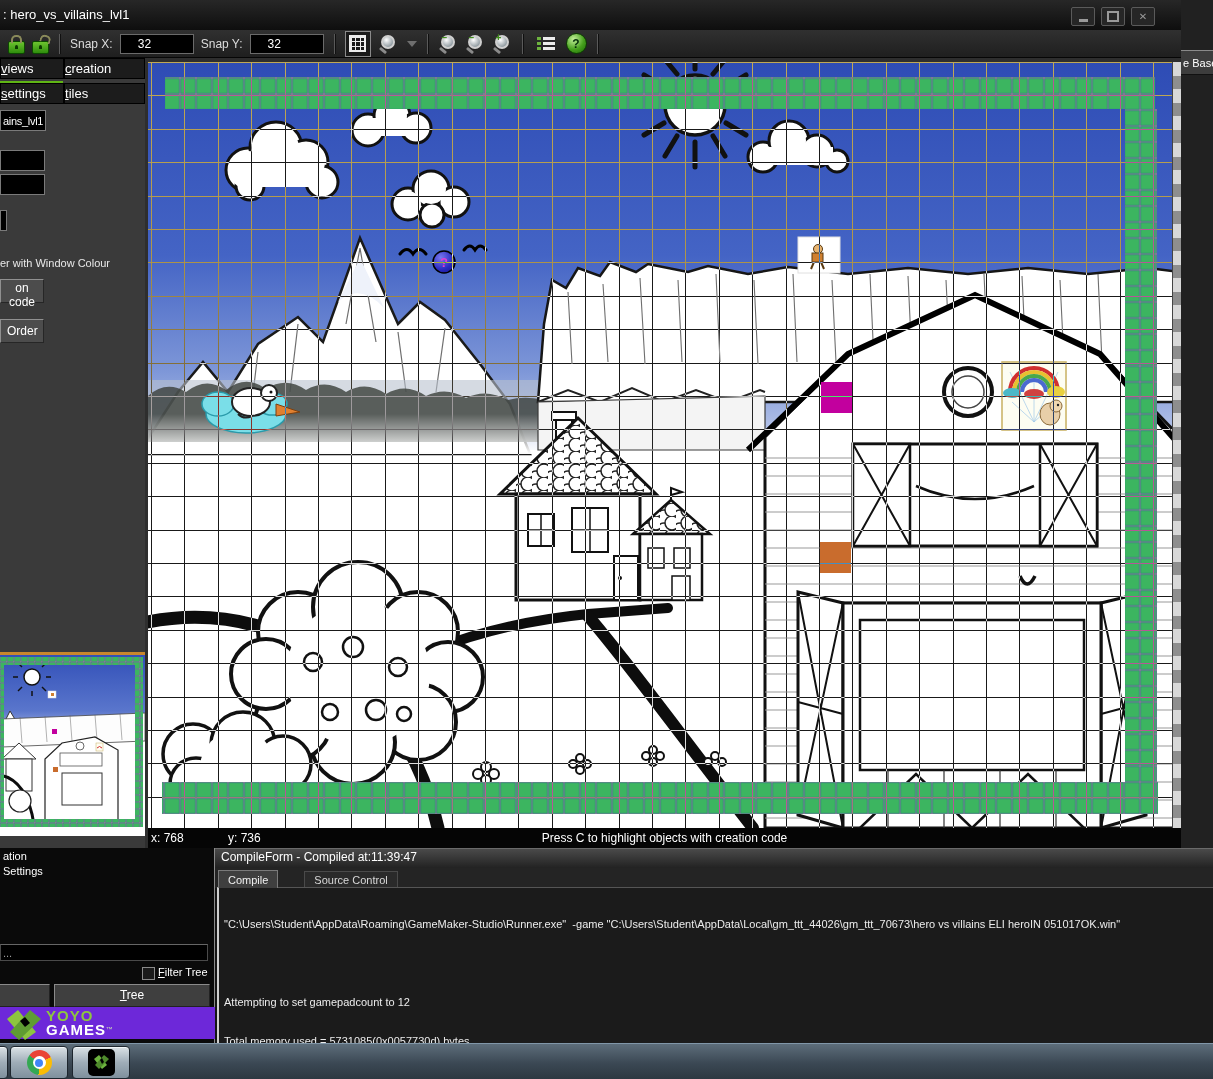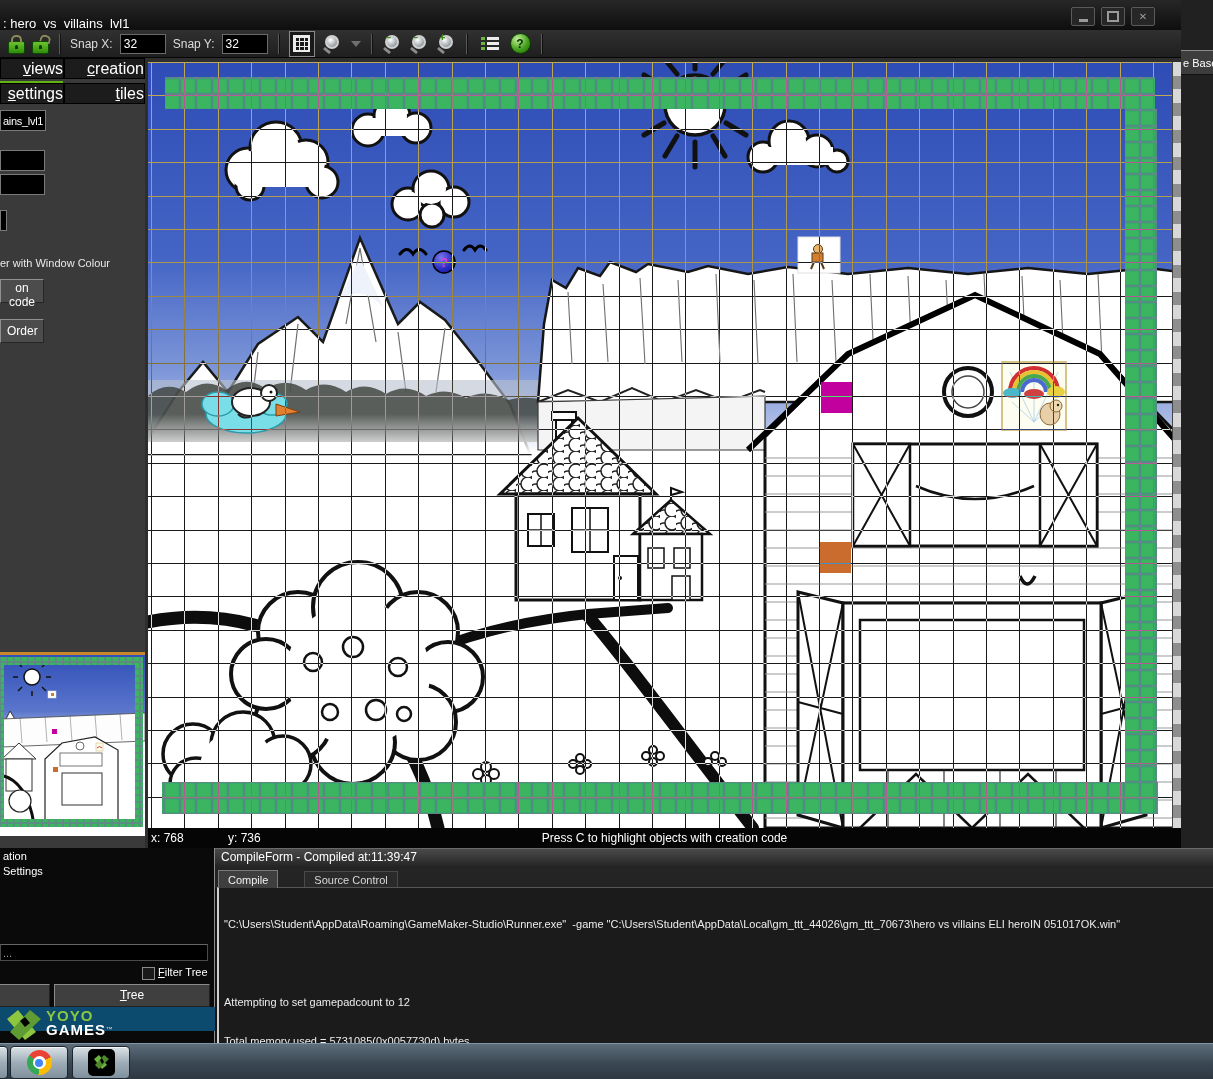--- a/index.html
+++ b/index.html
@@ -1,46 +1,46 @@
 <!DOCTYPE html>
 <html><head>
 <meta charset="utf-8">
 <style>
   html,body{margin:0;padding:0;background:#1e1e1e;}
   body{width:1213px;height:1079px;overflow:hidden;font-family:"Liberation Sans",sans-serif;}
   .screen{position:relative;width:1213px;height:1079px;background:#1e1e1e;overflow:hidden;}
   
   .room{position:absolute;left:0;top:0;width:1181px;height:848px;background:#2e2e2e;}
   .titlebar{position:absolute;left:0;top:0;width:100%;height:30px;background:linear-gradient(#272727,#0e0e0e);border-bottom:1px solid #000;}
-  .title{position:absolute;left:3px;top:7px;color:#fff;font-size:13px;white-space:nowrap;margin-top:9px;}
+  .title{position:absolute;left:3px;top:7px;color:#fff;font-size:13px;white-space:nowrap;}
   .winbtns{position:absolute;right:26px;top:7px;display:flex;gap:6px;}
   .wbtn{width:22px;height:17px;background:#262626;border:1px solid #5a5a5a;border-radius:2px;color:#9a9a9a;font-size:10px;display:flex;align-items:center;justify-content:center;}
   .glyph-min{width:9px;height:3px;background:#9a9a9a;margin-top:7px;}
   .glyph-max{width:8px;height:7px;border:2px solid #9a9a9a;}
   .toolbar{position:absolute;left:0;top:30px;width:100%;height:28px;background:linear-gradient(#303030,#1f1f1f);border-bottom:1px solid #060606;display:flex;align-items:center;gap:7px;padding-left:8px;box-sizing:border-box;}
   .sep{width:1px;height:20px;background:#5a5a5a;box-shadow:1px 0 0 #101010;margin:0 3px;}
   .snap-label{color:#ddd;font-size:12px;}
-  .snap-input{width:38px;height:18px;background:#000;border:1px solid #6a6a6a;color:#fff;font-size:12px;padding:0 3px;font-family:"Liberation Sans",sans-serif;}
+  .snap-input{width:38px;height:18px;background:#000;border:1px solid #6a6a6a;color:#fff;font-size:12px;padding:0 17px;font-family:"Liberation Sans",sans-serif;}
   .lock{position:relative;width:15px;height:11px;background:linear-gradient(#6cc32f,#2f8d0d);border:1px solid #0c4a00;border-radius:2px;margin-top:7px;}
   .lock::before{content:"";position:absolute;left:2px;top:-7px;width:7px;height:6px;border:2px solid #8a8a5a;border-bottom:none;border-radius:5px 5px 0 0;}
   .lock.open::before{left:7px;transform:rotate(18deg);}
   .lock::after{content:"";position:absolute;left:6px;top:3px;width:3px;height:4px;background:#0c3a00;border-radius:50% 50% 0 0;}
   .toolbtn{width:24px;height:24px;display:flex;align-items:center;justify-content:center;background:transparent;border:1px solid transparent;}
   .toolbtn.pressed{border:1px solid #8a8a8a;background:#191919;}
   .gridicon{width:13px;height:13px;border:2px solid #ececec;background-image:repeating-linear-gradient(to right,#ececec 0 1px,transparent 1px 4.3px),repeating-linear-gradient(to bottom,#ececec 0 1px,transparent 1px 4.3px);}
   .mag{position:relative;width:20px;height:22px;}
   .mag::before{content:"";position:absolute;left:3px;top:2px;width:10px;height:10px;border:2px solid #cfcfcf;border-radius:50%;background:radial-gradient(circle at 35% 30%,#ffffff,#8f9aa0 75%);}
   .mag::after{content:"";position:absolute;left:1px;bottom:3px;width:8px;height:3px;background:#8a8a8a;transform:rotate(40deg);border-radius:1px;}
   .mag .badge{position:absolute;left:4px;top:0px;color:#3f8d1a;font-weight:bold;font-size:10px;line-height:10px;}
   .dd{width:0;height:0;border-left:5px solid transparent;border-right:5px solid transparent;border-top:6px solid #6f6f6f;margin-left:2px;}
   .help{width:19px;height:19px;border-radius:50%;background:radial-gradient(circle at 35% 28%,#c4f09a,#46a01d 55%,#1c6a06);border:1px solid #0b3d00;color:#05300a;font-weight:bold;font-size:12px;display:flex;align-items:center;justify-content:center;}
   
   .left-panel{position:absolute;left:0;top:58px;width:145px;height:790px;background:#3a3a3a;}
   .tabrow{position:absolute;left:0;display:flex;}
-  .tab{height:21px;background:#1c1c1c;border:1px solid #000;color:#fff;font-size:16px;display:flex;align-items:center;justify-content:flex-end;box-sizing:border-box;}
+  .tab{height:21px;background:#1c1c1c;border:1px solid #000;color:#fff;font-size:13px;display:flex;align-items:center;justify-content:flex-start;box-sizing:border-box;}
   .tab .lbl::first-letter{text-decoration:underline;}
   .tab-underline{position:absolute;left:0;top:23px;width:63px;height:2px;background:#60b515;z-index:3;}
   .p-input{position:absolute;background:#000;border:1px solid #7a7a7a;color:#fff;font-size:11px;letter-spacing:-0.3px;padding:0 2px;height:21px;box-sizing:border-box;font-family:"Liberation Sans",sans-serif;}
   .p-label{position:absolute;color:#e8e8e8;font-size:11px;white-space:nowrap;}
   .p-btn{position:absolute;background:#4c4c4c;border:1px solid;border-color:#909090 #262626 #262626 #909090;color:#ffffff;font-size:12px;text-align:center;font-family:"Liberation Sans",sans-serif;}
   .mm-topline{position:absolute;left:0;top:594px;width:145px;height:3px;background:#c8872c;}
   .minimap{position:absolute;left:0;top:597px;width:145px;height:181px;background:#fff;overflow:hidden;}
   
   .canvas{position:absolute;left:148px;top:62px;width:1024px;height:766px;background:#fff;overflow:hidden;}
   .grid-overlay{position:absolute;left:0;top:0;width:1024px;height:766px;pointer-events:none;mix-blend-mode:difference;opacity:.9;background-image:repeating-linear-gradient(to right,#fff 0 1px,transparent 1px 33.4px),repeating-linear-gradient(to bottom,#fff 0 1px,transparent 1px 33.4px);background-position:3px 0;}
@@ -64,21 +64,21 @@
   
   .tree{position:absolute;left:0;top:848px;width:215px;height:195px;background:#0a0a0a;border-right:1px solid #8a8a8a;box-sizing:border-box;}
   .t-item{color:#fff;font-size:11px;padding:2px 3px 1px;}
   .t-filter{position:absolute;left:0;top:96px;width:208px;height:17px;background:#000;border:1px solid #4a4a4a;border-top-color:#666;color:#9a9a9a;font-size:11px;padding:0 2px;box-sizing:border-box;font-family:"Liberation Sans",sans-serif;}
   .t-checkrow{position:absolute;left:0;top:117px;width:208px;height:16px;color:#fff;font-size:11px;}
   .t-checkbox{position:absolute;left:142px;top:2px;width:11px;height:11px;background:#1a1a1a;border:1px solid #8a8a8a;}
   .t-checklabel{position:absolute;left:158px;top:1px;}
   .t-checklabel::first-letter{text-decoration:underline;}
   .t-btn{position:absolute;top:136px;height:21px;background:#3f3f3f;border:1px solid;border-color:#8a8a8a #222 #222 #8a8a8a;color:#fff;font-size:12px;text-align:center;line-height:20px;}
   .t-btn.next::first-letter{text-decoration:underline;}
-  .t-brand{position:absolute;left:0;top:159px;width:215px;height:24px;background:#0c4a6e;}
+  .t-brand{position:absolute;left:0;top:159px;width:215px;height:32px;background:#6d28d9;}
   .brand-text{position:absolute;left:46px;top:2px;line-height:14px;font-size:15px;font-weight:bold;letter-spacing:1px;color:#fff;}
   .brand-text .g1{color:#8dc63f;}
   .brand-tm{font-size:7px;vertical-align:top;color:#bbb;}
   
   .taskbar{position:absolute;left:0;top:1043px;width:1213px;height:36px;background:linear-gradient(#5d6d7a,#3b4854 55%,#2d3841);border-top:1px solid #8096a8;box-sizing:border-box;}
   .tbtn{position:absolute;top:2px;width:56px;height:31px;border-radius:4px;background:linear-gradient(#dbe2e6,#9fadb8 50%,#7f909d);border:1px solid #1d262e;box-shadow:inset 0 1px 0 #f3f7f9;display:flex;align-items:center;justify-content:center;}
   .tbtn.stub{left:-6px;width:12px;}
   .chrome-ic{width:25px;height:25px;border-radius:50%;background:conic-gradient(from 65deg,#fbbc05 0 120deg,#34a853 120deg 240deg,#ea4335 240deg 360deg);position:relative;}
   .chrome-ic::before{content:"";position:absolute;left:6px;top:6px;width:13px;height:13px;background:#fff;border-radius:50%;}
   .chrome-ic::after{content:"";position:absolute;left:8.5px;top:8.5px;width:8px;height:8px;background:#4286f5;border-radius:50%;}

